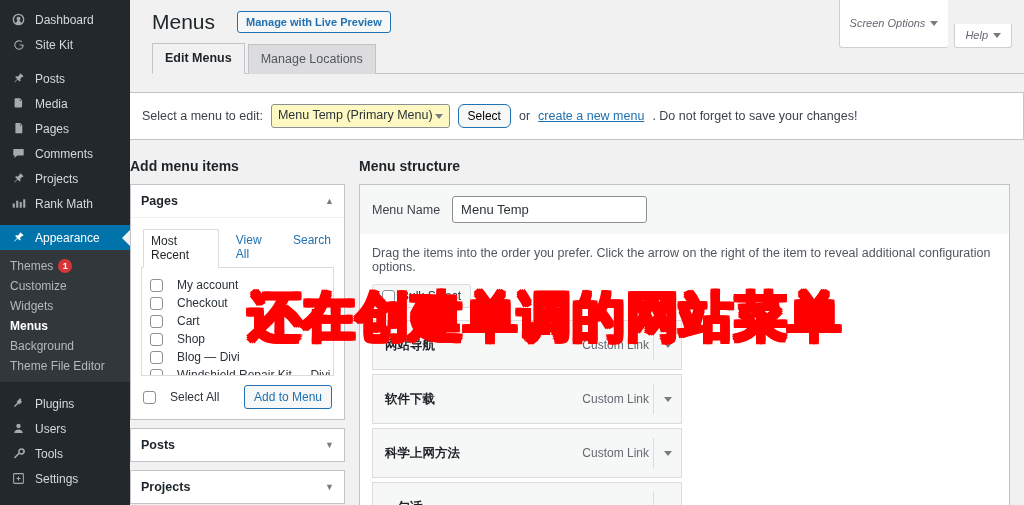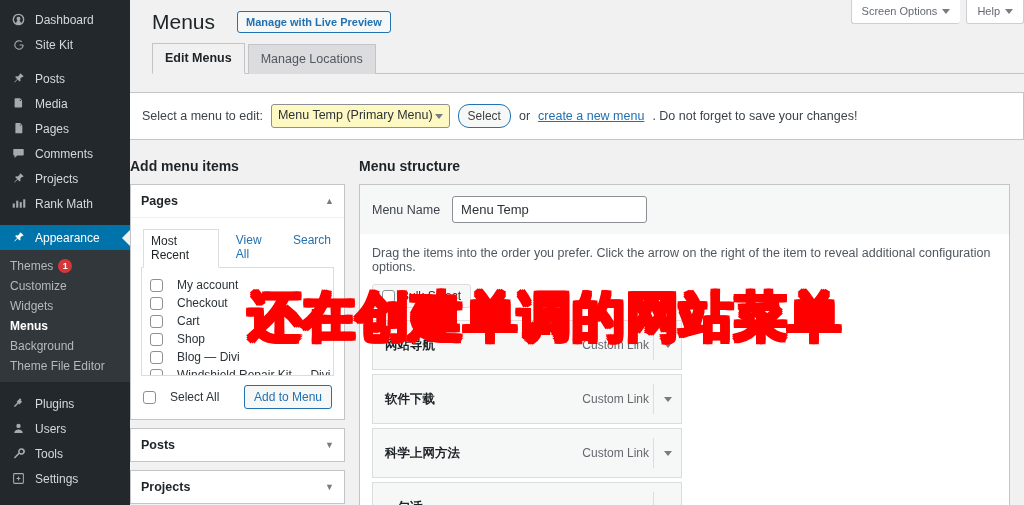--- a/index.html
+++ b/index.html
@@ -72,35 +72,35 @@
   }
 
   
   .main {
     flex: 1; height: 505px;
     background: #f1f1f1;
     position: relative;
     overflow: hidden;
   }
   .screen-meta {
-    position: absolute; top: 0; right: 0;
-    display: flex; gap: 0;
+    position: absolute; top: 0; right: 12px;
+    display: flex; gap: 0; font-style: italic;
   }
   .meta-btn {
     background: #fff;
     border: 1px solid #ccd0d4;
     border-top: none; border-right: none;
     border-radius: 0 0 3px 3px;
     font-size: 11px;
     color: #646970;
     padding: 5px 10px 6px 10px;
     display: flex; align-items: center; gap: 5px;
     white-space: nowrap;
   }
-  .meta-btn:last-child { border-right: 1px solid #ccd0d4; margin-left: 6px; }
+  .meta-btn:last-child { border-right: 1px solid #ccd0d4; margin-left: 6px; margin-top: 24px; }
   .caret-d {
     display: inline-block;
     width: 0; height: 0;
     border-left: 4px solid transparent;
     border-right: 4px solid transparent;
     border-top: 5px solid #787c82;
   }
 
   .page-head {
     padding: 8px 0 0 22px;
@@ -171,23 +171,23 @@
     font-size: 12.5px;
     color: #2c3338;
     position: relative;
     display: inline-flex; 
     min-width: 148px;
     height: 24px;
   }
   .select-ctl .caret-d { position: absolute; right: 6px; top: 9px; }
   .btn-secondary {
     border: 1px solid #2271b1;
-    color: #404040;
+    color: #000000;
     background: #f6f7f7;
-    border-radius: 11px;
+    border-radius: 6px;
     padding: 3px 9px;
     font-size: 12px;
     height: 24px;
     display: inline-flex; align-items: center;
   }
   .link { color: #2271b1; text-decoration: underline; }
 
   .columns {
     display: flex;
     padding: 0 0 0 0;

